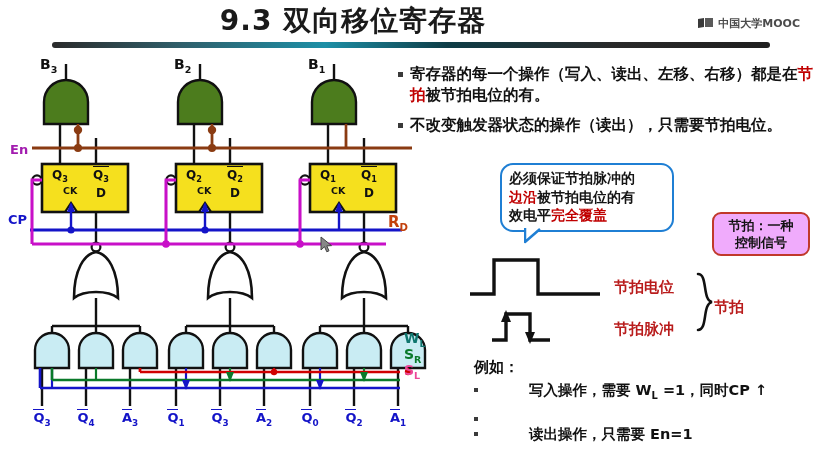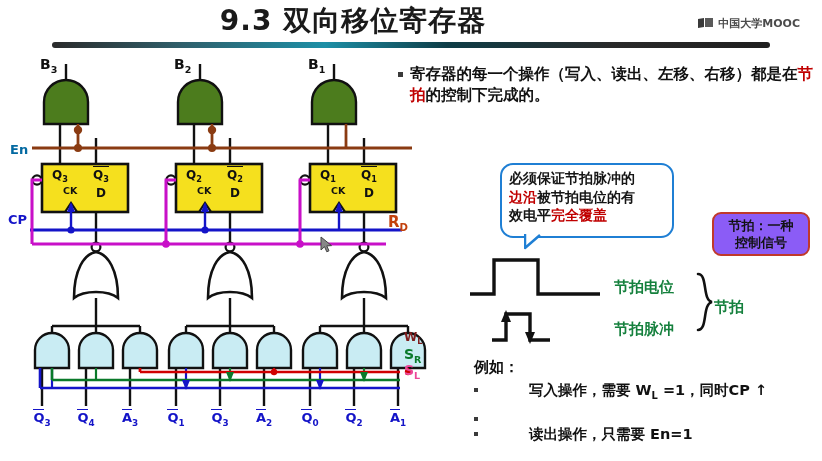--- a/index.html
+++ b/index.html
@@ -31,58 +31,58 @@
   .bullets{position:absolute;left:398px;top:64px;width:420px;}
   .bullet{display:flex;align-items:flex-start;margin-bottom:9px;}
   .bullet .sq{width:5px;height:5px;background:#3a3a3a;margin:8px 7px 0 0;flex:0 0 auto;}
   .bullet .txt{font-size:15.5px;line-height:21px;color:#121212;font-weight:bold;}
   .red{color:#c00000;}
 
   
   .callout{
     position:absolute;left:500px;top:163px;width:174px;
     border:2.5px solid #1f7fd4;border-radius:13px;background:#ffffff;
-    padding:4px 7px 11px 7px;box-sizing:border-box;
+    padding:4px 7px 5px 7px;box-sizing:border-box;
   }
   .callout .line{font-size:14px;line-height:18.5px;font-weight:bold;color:#151515;white-space:nowrap;}
   .callout .tail{
     position:absolute;left:22px;bottom:-14px;width:26px;height:16px;
   }
 
   
   .redbox{
     position:absolute;left:712px;top:212px;width:98px;
-    border:2.5px solid #c0392b;border-radius:9px;background:#8b5cf6;
+    border:2.5px solid #c0392b;border-radius:9px;background:#f0abfc;
     padding:3px 5px;box-sizing:border-box;text-align:center;
   }
   .redbox .line{font-size:13px;line-height:17px;font-weight:bold;color:#111;white-space:nowrap;}
 
   
   .waves{position:absolute;left:466px;top:252px;width:356px;height:100px;}
-  .wlabel{position:absolute;font-size:15px;font-weight:bold;color:#15803d;white-space:nowrap;}
+  .wlabel{position:absolute;font-size:15px;font-weight:bold;color:#b91c1c;white-space:nowrap;}
   .wlabel.l1{left:148px;top:26px;}
   .wlabel.l2{left:148px;top:68px;}
   .wlabel.brace{left:248px;top:46px;}
 
   
   .examples{position:absolute;left:474px;top:358px;width:344px;}
   .examples .head{font-size:15px;font-weight:bold;color:#111;margin-bottom:3px;}
   .ex{display:flex;align-items:flex-start;margin-bottom:3px;gap:45px;}
   .ex .sq{width:4px;height:4px;background:#3a3a3a;margin:8px 6px 0 0;flex:0 0 auto;}
   .ex .txt{font-size:14.5px;line-height:20px;color:#111;font-weight:bold;white-space:nowrap;}
   sub{font-size:.68em;}
 
   
   .circuit{position:absolute;left:0;top:58px;width:460px;height:350px;}
 
   .sig{position:absolute;font-weight:bold;text-align:center;}
-  .sig.en{left:10px;top:84px;font-size:13px;color:#0369a1;}
+  .sig.en{left:10px;top:84px;font-size:13px;color:#a21caf;}
   .sig.cp{left:8px;top:154px;font-size:13px;color:#1414c8;}
   .sig.rd{left:388px;top:155px;font-size:15px;color:#c2410c;}
-  .sig.wl{left:404px;top:272px;font-size:12px;color:#7f1d1d;}
+  .sig.wl{left:404px;top:272px;font-size:14px;color:#0f766e;}
   .sig.sr{left:404px;top:288px;font-size:14px;color:#0a7a2a;}
   .sig.sl{left:404px;top:304px;font-size:14px;color:#ec4899;}
   .sig.b{font-size:14px;color:#111;}
 
   .btm{position:absolute;font-size:13px;font-weight:bold;color:#1414c8;text-align:center;width:30px;}
 
   .cursor{position:absolute;left:320px;top:236px;width:14px;height:18px;}
 </style>
 </head>
 <body>
@@ -99,21 +99,25 @@
         </svg>
     </span>
     <span>中国大学MOOC</span>
   </div>
 
   <div class="rule"></div>
 
   <div class="bullets">
     <div class="bullet">
       <span class="sq"></span>
-      <span class="txt"><span>寄存器的每一个操作（写入、读出、左移、右移）都是在</span><span class="red">节拍</span><span>的控制下完成的。</span></span>
+      <span class="txt"><span>寄存器的每一个操作（写入、读出、左移、右移）都是在</span><span class="red">节拍</span><span>被节拍电位的有。</span></span>
+    </div>
+    <div class="bullet">
+      <span class="sq"></span>
+      <span class="txt"><span>不改变触发器状态的操作（读出），只需要节拍电位。</span></span>
     </div>
   </div>
 
   <div class="callout">
     <div class="line"><span>必须保证节拍脉冲的</span></div>
     <div class="line"><span class="red">边沿</span><span>被节拍电位的有</span></div>
     <div class="line"><span>效电平</span><span class="red">完全覆盖</span></div>
     <span class="tail">
       <svg width="26" height="16" viewBox="0 0 26 16">
         <path d="M1 0 L1 14 L16 1" fill="#fff" stroke="#1f7fd4" stroke-width="2.5" stroke-linejoin="round"></path>

